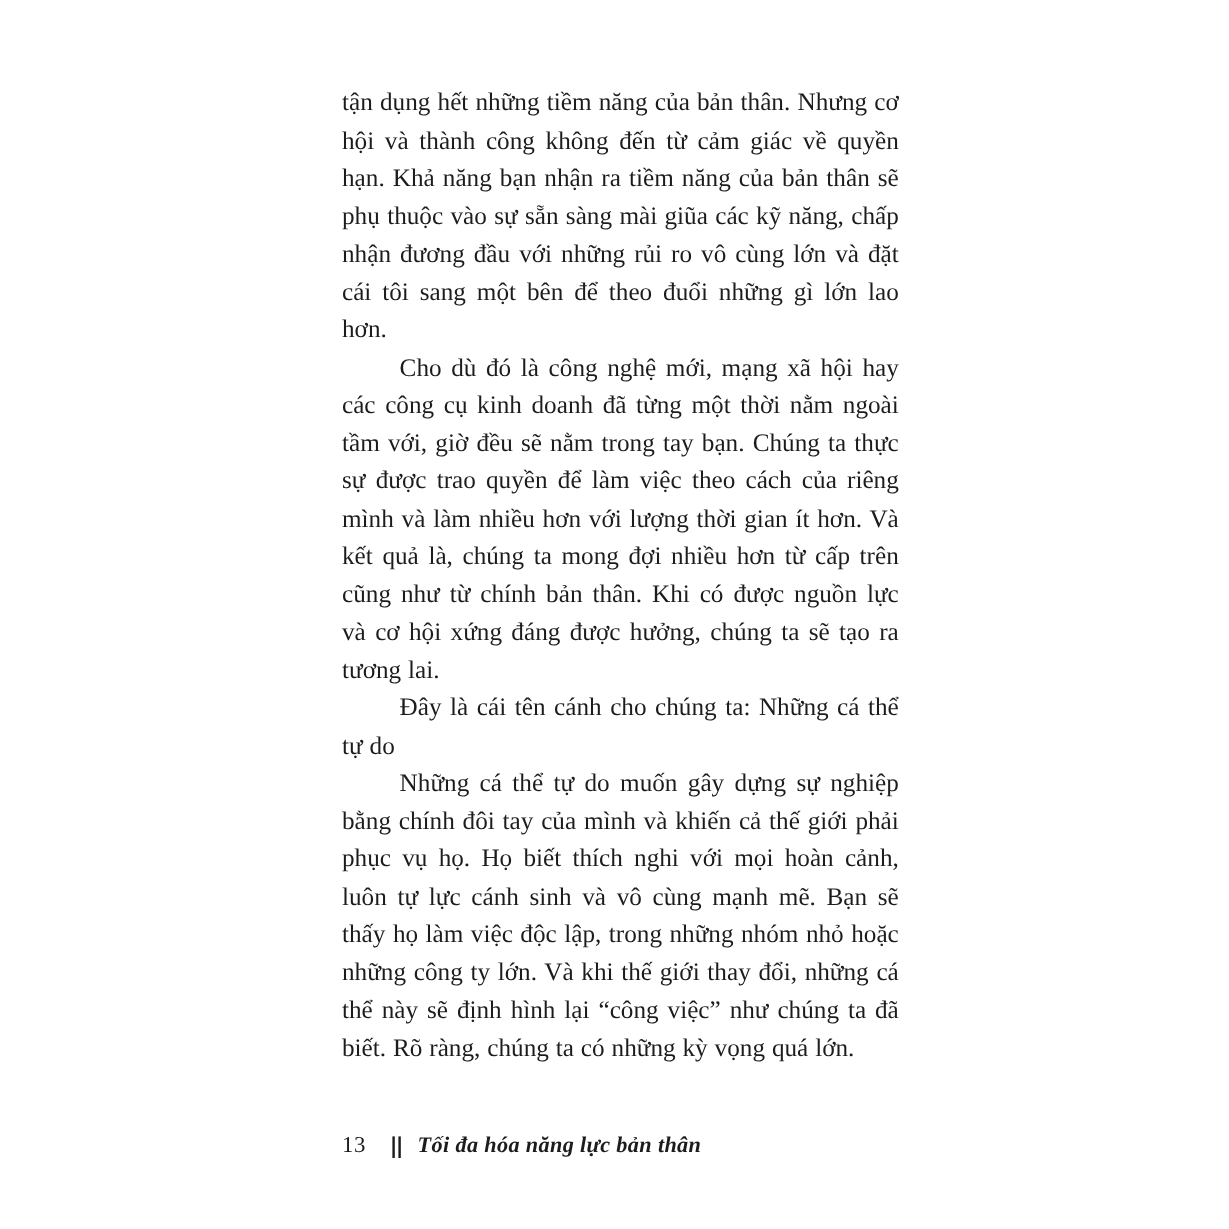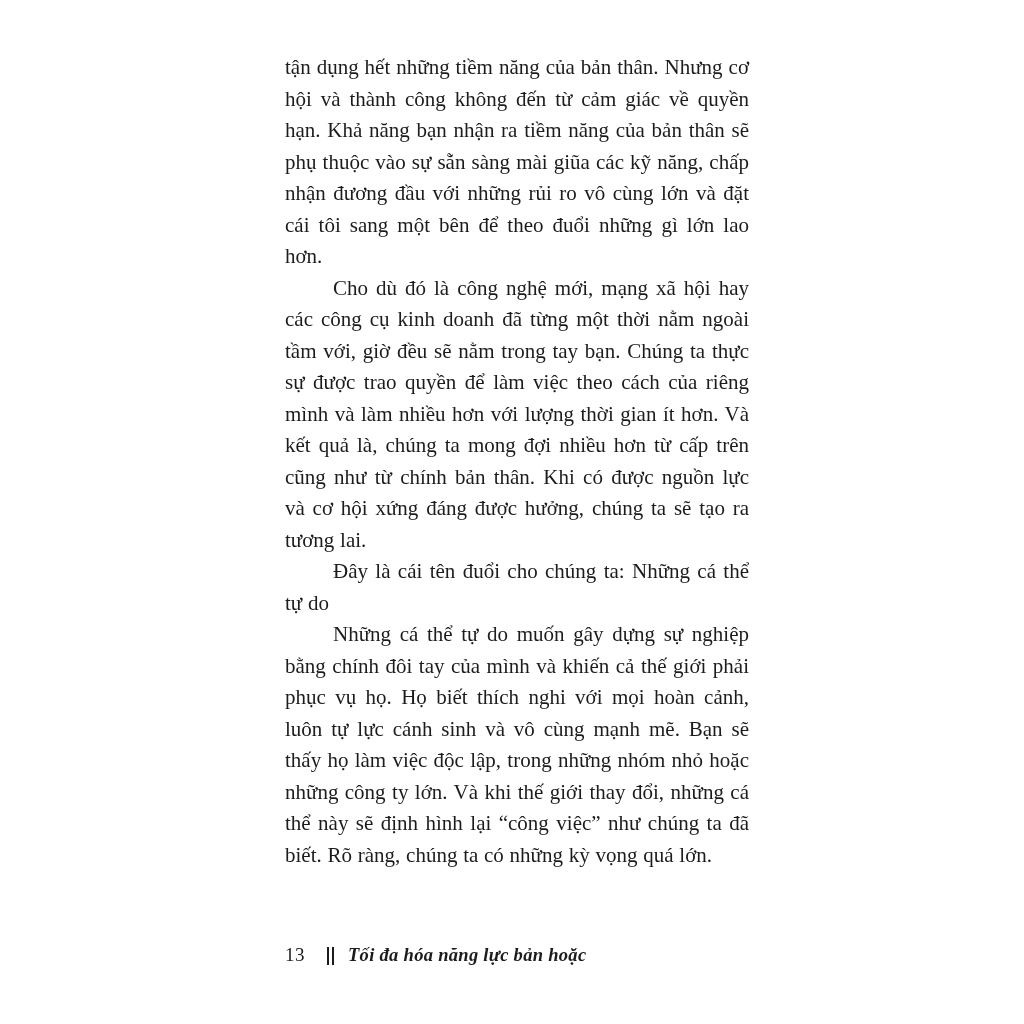--- a/index.html
+++ b/index.html
@@ -12,21 +12,21 @@
     width: 1024px;
     height: 1024px;
     background: #ffffff;
     font-family: "Liberation Serif", "DejaVu Serif", serif;
     color: #1c1c1c;
     overflow: hidden;
   }
   .text-block {
     position: absolute;
     left: 285px;
-    top: 52px;
+    top: 70px;
     width: 464px;
   }
   .para {
     margin: 0;
     font-size: 21px;
     line-height: 31.5px;
     text-align: justify;
     text-indent: 48px;
     color: #1c1c1c;
     word-spacing: 0.5px;
@@ -65,23 +65,23 @@
   }
 </style>
 </head>
 <body>
 
 <div class="page">
 
   <div class="text-block">
     <p class="para no-indent">tận dụng hết những tiềm năng của bản thân. Nhưng cơ hội và thành công không đến từ cảm giác về quyền hạn. Khả năng bạn nhận ra tiềm năng của bản thân sẽ phụ thuộc vào sự sẵn sàng mài giũa các kỹ năng, chấp nhận đương đầu với những rủi ro vô cùng lớn và đặt cái tôi sang một bên để theo đuổi những gì lớn lao hơn.</p>
     <p class="para">Cho dù đó là công nghệ mới, mạng xã hội hay các công cụ kinh doanh đã từng một thời nằm ngoài tầm với, giờ đều sẽ nằm trong tay bạn. Chúng ta thực sự được trao quyền để làm việc theo cách của riêng mình và làm nhiều hơn với lượng thời gian ít hơn. Và kết quả là, chúng ta mong đợi nhiều hơn từ cấp trên cũng như từ chính bản thân. Khi có được nguồn lực và cơ hội xứng đáng được hưởng, chúng ta sẽ tạo ra tương lai.</p>
-    <p class="para">Đây là cái tên đuổi cho chúng ta: Những cá thể tự do</p>
+    <p class="para">Đây là cái tên cánh cho chúng ta: Những cá thể tự do</p>
     <p class="para">Những cá thể tự do muốn gây dựng sự nghiệp bằng chính đôi tay của mình và khiến cả thế giới phải phục vụ họ. Họ biết thích nghi với mọi hoàn cảnh, luôn tự lực cánh sinh và vô cùng mạnh mẽ. Bạn sẽ thấy họ làm việc độc lập, trong những nhóm nhỏ hoặc những công ty lớn. Và khi thế giới thay đổi, những cá thể này sẽ định hình lại “công việc” như chúng ta đã biết. Rõ ràng, chúng ta có những kỳ vọng quá lớn.</p>
   </div>
 
   <div class="footer">
     <span class="page-num">13</span>
     <span class="divider"></span>
-    <span class="running-title">Tối đa hóa năng lực bản hoặc</span>
+    <span class="running-title">Tối đa hóa năng lực bản thân</span>
   </div>
 
 </div>
 
 </body></html>

